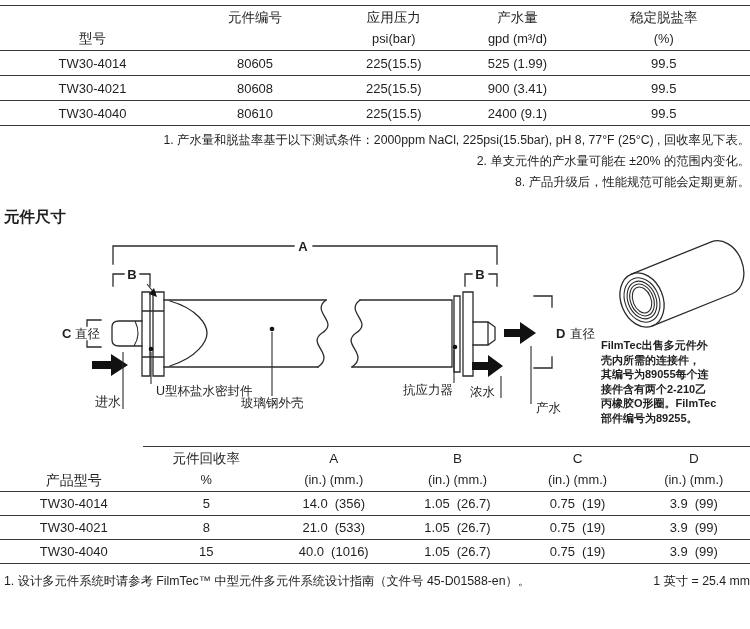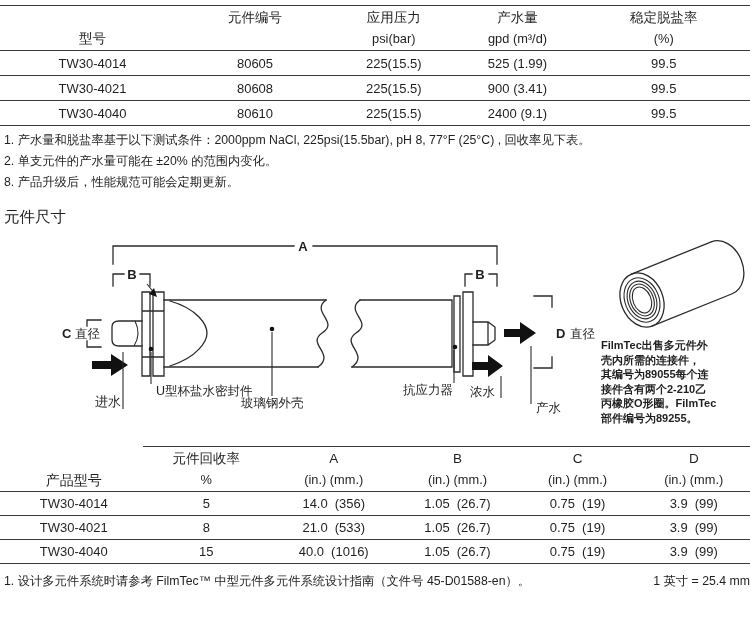--- a/index.html
+++ b/index.html
@@ -12,23 +12,23 @@
   .lt { text-align:center; padding-left:5px; }
   .h1 { height:23px; line-height:23px; font-size:13.5px; }
   .h2 { height:21px; line-height:20px; font-size:12.8px; }
   .rule-b { border-bottom:1.5px solid #3a3a3a; }
   .rule-t { border-top:1.8px solid #3a3a3a; }
   .spec-table td { height:24px; font-size:13px; }
   .dims-table td { height:23px; font-size:13px; }
   .mm { margin-left:7px; }
 
   .notes { margin:4px 0 0 4px; }
-  .notes p { margin:0; font-size:12.3px; line-height:21px; white-space:nowrap; }
-
-  .section-title { margin:14px 0 0 4px; font-size:15.5px; font-weight:normal; }
+  .notes p { margin:0; font-size:12.3px; line-height:21px; white-space:nowrap;text-align:right; }
+
+  .section-title { margin:14px 0 0 4px; font-size:15.5px; font-weight:bold; }
 
   svg.diagram { display:block; margin-top:4px; }
   svg .ln { fill:none; stroke:#2b2b2b; stroke-width:1.3; stroke-linecap:square; }
   svg .thin { fill:none; stroke:#2b2b2b; stroke-width:1.1; }
   svg .solid { fill:#111; stroke:none; }
   svg text { fill:#1f1f1f; }
   svg .dimL { font-size:13px; font-weight:bold; }
   svg .lbl { font-size:12.5px; }
   svg .cap { font-size:11px; font-weight:bold; }
 

